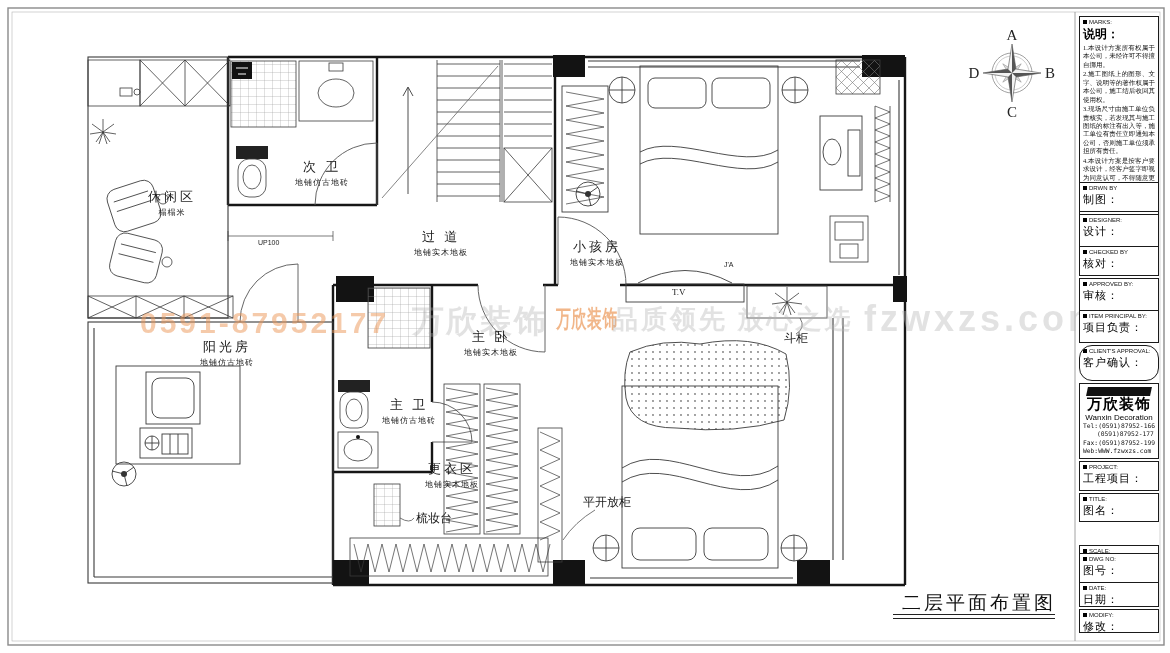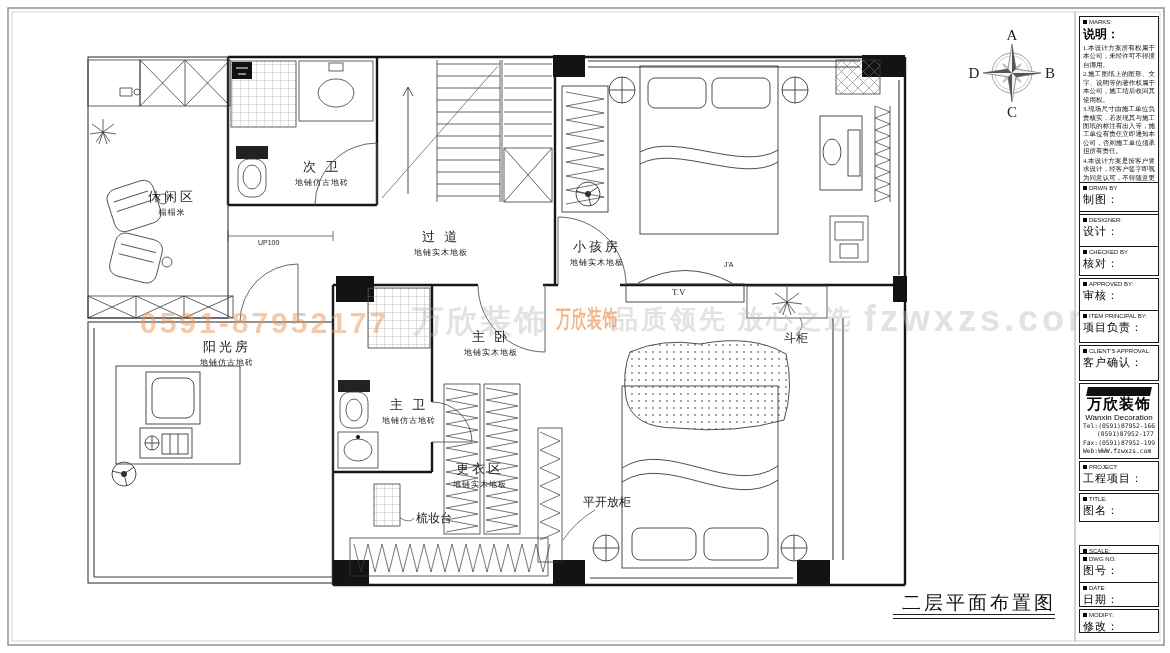--- a/index.html
+++ b/index.html
@@ -271,21 +271,21 @@
   <span class="sb2">地铺仿古地砖</span>
 </div>
 <div class="lbl" style="left:491px;top:328px;">
   <span class="nm">主 卧</span>
   <span class="sb2">地铺实木地板</span>
 </div>
 <div class="lbl" style="left:409px;top:396px;">
   <span class="nm">主 卫</span>
   <span class="sb2">地铺仿古地砖</span>
 </div>
-<div class="lbl" style="left:480px;top:460px;">
+<div class="lbl" style="left:452px;top:460px;">
   <span class="nm">更衣区</span>
   <span class="sb2">地铺实木地板</span>
 </div>
 
 <div class="tag-lbl" style="left:416px;top:510px;">梳妆台</div>
 <div class="tag-lbl" style="left:583px;top:494px;">平开放柜</div>
 <div class="tag-lbl" style="left:672px;top:287px;font-size:9px;">T.V</div>
 <div class="tag-lbl" style="left:784px;top:330px;">斗柜</div>
 <div class="tag-lbl tiny" style="left:258px;top:239px;font-family:'Liberation Sans',sans-serif;">UP100</div>
 <div class="tag-lbl tiny" style="left:724px;top:261px;font-family:'Liberation Sans',sans-serif;">J'A</div>
@@ -340,21 +340,21 @@
     </div>
   <div class="zh">审核：</div>
 </div>
 <div class="sbx" style="top:310px;height:33px;">
   <div class="hd">
       <span class="blk"></span>
     <span class="entag">ITEM PRINCIPAL BY:</span>
     </div>
   <div class="zh">项目负责：</div>
 </div>
-<div class="sbx" style="top:345px;height:36px;">
+<div class="sbx" style="top:345px;height:36px;border-radius:13px;">
   <div class="hd">
       <span class="blk"></span>
     <span class="entag">CLIENT'S APPROVAL:</span>
     </div>
   <div class="zh">客户确认：</div>
 </div>
 
 <div class="sbx" style="top:383px;height:76px;">
   <div class="logo-bar"></div>
   <div class="logo-zh">万欣装饰</div>

